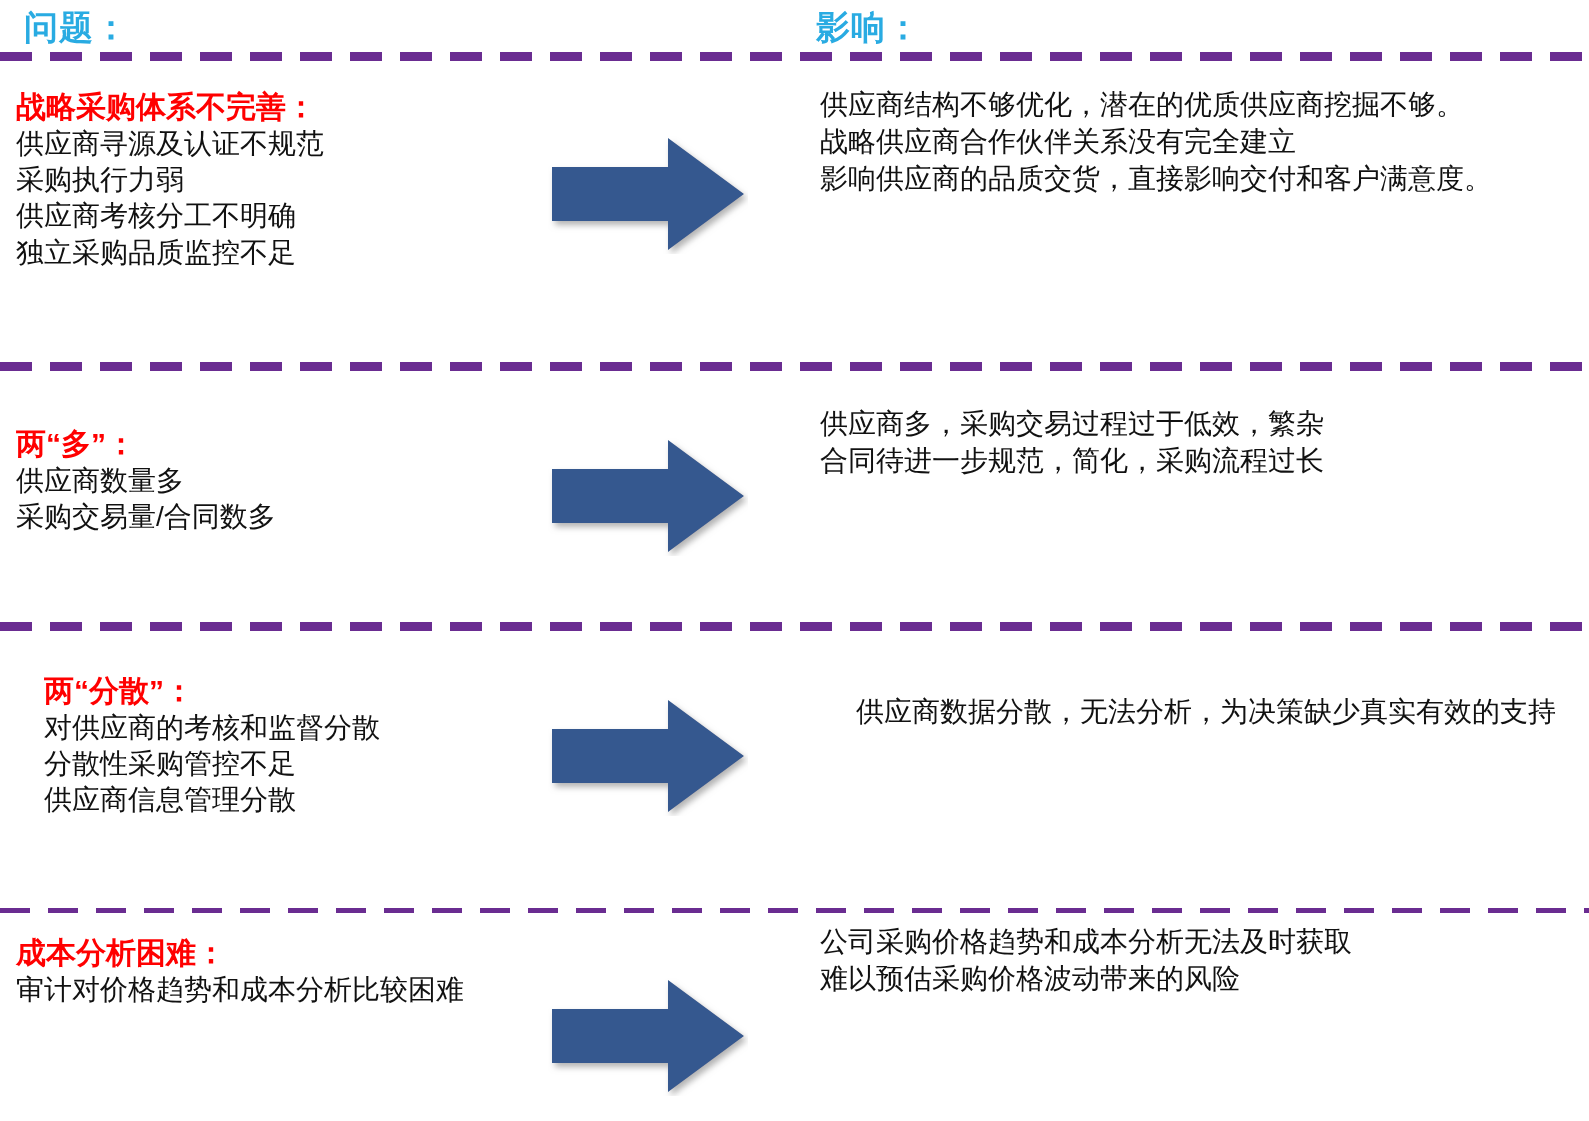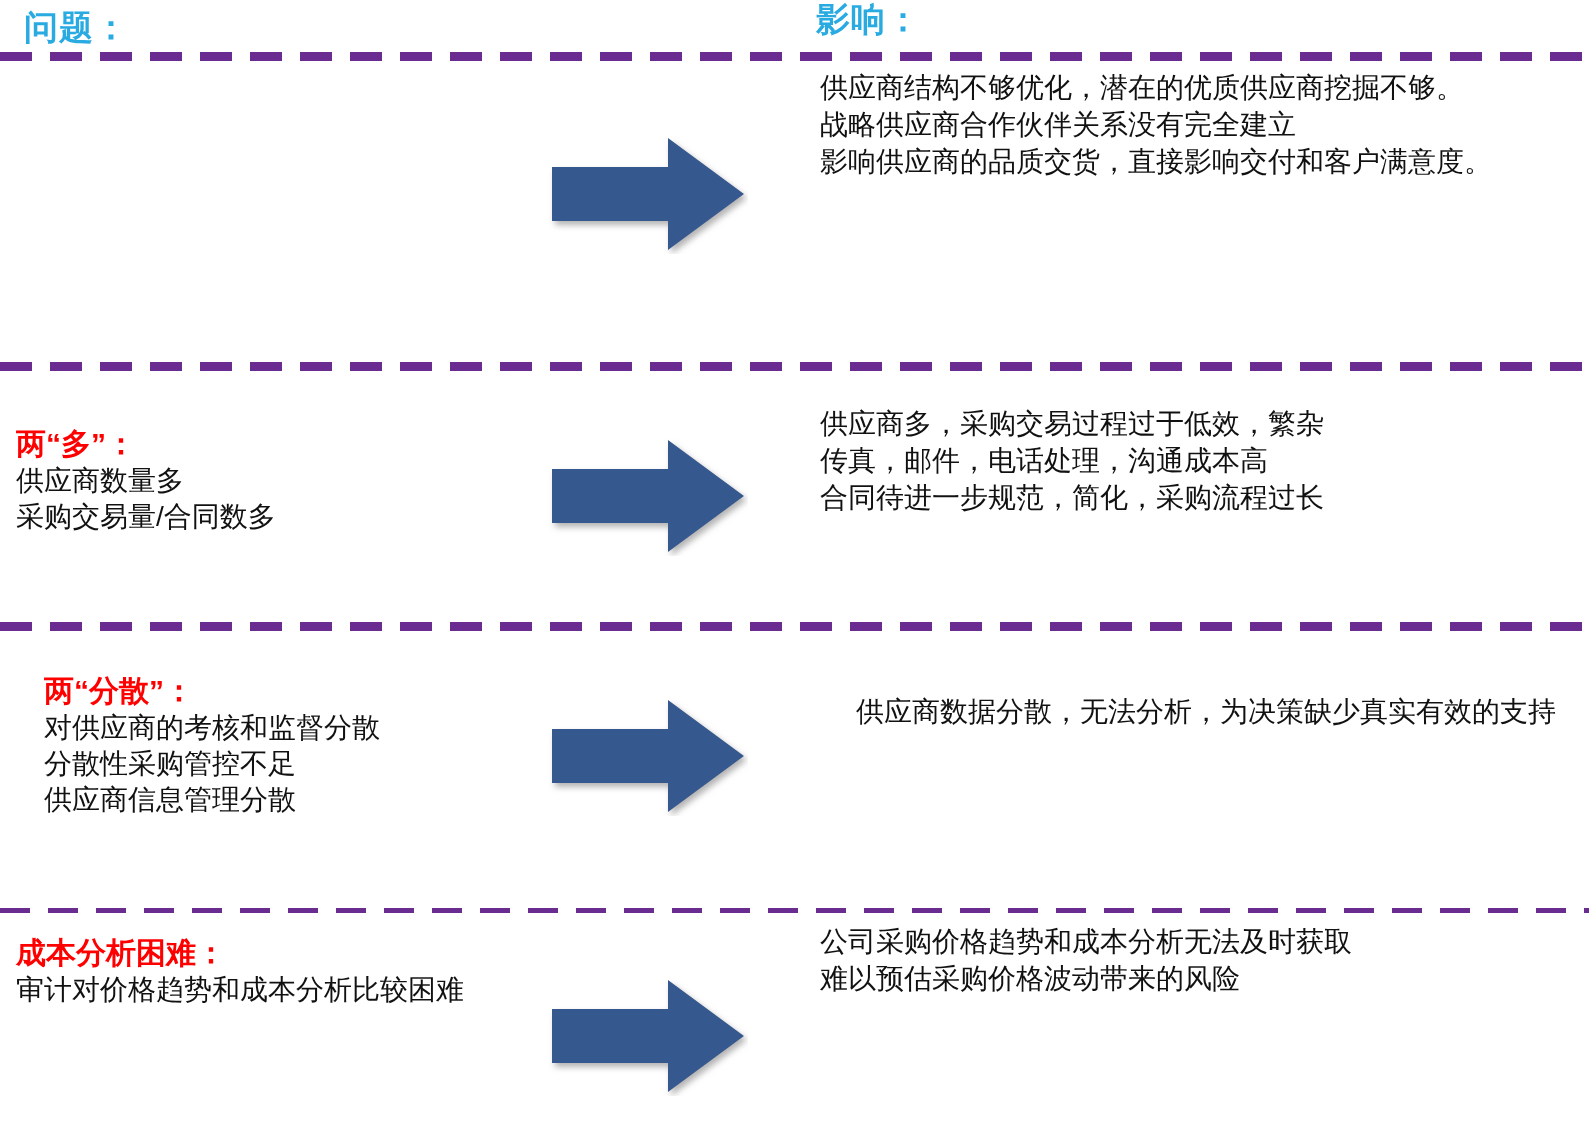--- a/index.html
+++ b/index.html
@@ -20,21 +20,21 @@
   .col-header {
     position: absolute;
     font-size: 34px;
     font-weight: bold;
     color: #29ABE2;
     letter-spacing: 1px;
     line-height: 1;
     white-space: nowrap;
   }
   #header-problems { left: 24px;  top: 10px; }
-  #header-impacts  { left: 816px; top: 2px; }
+  #header-impacts  { left: 816px; top: 10px; }
 
   
   .divider {
     position: absolute;
     left: 0;
     width: 1589px;
     background-image: repeating-linear-gradient(
         to right,
         #6A2C91 0px,
         #6A2C91 32px,
@@ -96,21 +96,21 @@
   #row-3 .arrow-wrap { left: 548px; top: 63px; }
 
   .arrow-svg { display: block; width: 200px; height: 120px; }
 
   
   .impact-block {
     position: absolute;
     left: 820px;
     width: 760px;
   }
-  #row-0 .impact-block { top: 8px; }
+  #row-0 .impact-block { top: 25px; }
   #row-1 .impact-block { top: 34px; }
   #row-2 .impact-block { top: 62px; }
   #row-3 .impact-block { top: 10px; }
 
   .impact-line {
     font-size: 28px;
     color: #111111;
     line-height: 1.33;
     white-space: nowrap;
   }
@@ -122,20 +122,27 @@
 <div id="header-problems" class="col-header">问题：</div>
 
 <div id="header-impacts" class="col-header">影响：</div>
 
 <div id="divider-0" class="divider"></div>
 <div id="divider-1" class="divider"></div>
 <div id="divider-2" class="divider"></div>
 <div id="divider-3" class="divider"></div>
 
 <div id="row-0" class="row">
+  <div class="problem-block">
+    <div class="problem-title">战略采购体系不完善：</div>
+    <div class="problem-line">供应商寻源及认证不规范</div>
+    <div class="problem-line">采购执行力弱</div>
+    <div class="problem-line">供应商考核分工不明确</div>
+    <div class="problem-line">独立采购品质监控不足</div>
+  </div>
   <div class="arrow-wrap">
     <svg class="arrow-svg" viewBox="0 0 200 120" xmlns="http://www.w3.org/2000/svg">
       <defs>
         <filter id="ash0" x="-30%" y="-30%" width="170%" height="170%">
           <feDropShadow dx="3" dy="4" stdDeviation="3" flood-color="#9a9a9a" flood-opacity="0.75"></feDropShadow>
         </filter>
       </defs>
       <polygon points="4,33 120,33 120,4 196,60 120,116 120,87 4,87" fill="#36598F" filter="url(#ash0)"></polygon>
     </svg>
   </div>
@@ -157,21 +164,20 @@
       <defs>
         <filter id="ash1" x="-30%" y="-30%" width="170%" height="170%">
           <feDropShadow dx="3" dy="4" stdDeviation="3" flood-color="#9a9a9a" flood-opacity="0.75"></feDropShadow>
         </filter>
       </defs>
       <polygon points="4,33 120,33 120,4 196,60 120,116 120,87 4,87" fill="#36598F" filter="url(#ash1)"></polygon>
     </svg>
   </div>
   <div class="impact-block">
     <div class="impact-line">供应商多，采购交易过程过于低效，繁杂</div>
-    <div class="impact-line">传真，邮件，电话处理，沟通成本高</div>
     <div class="impact-line">合同待进一步规范，简化，采购流程过长</div>
   </div>
 </div>
 
 <div id="row-2" class="row">
   <div class="problem-block">
     <div class="problem-title">两“分散”：</div>
     <div class="problem-line">对供应商的考核和监督分散</div>
     <div class="problem-line">分散性采购管控不足</div>
     <div class="problem-line">供应商信息管理分散</div>

